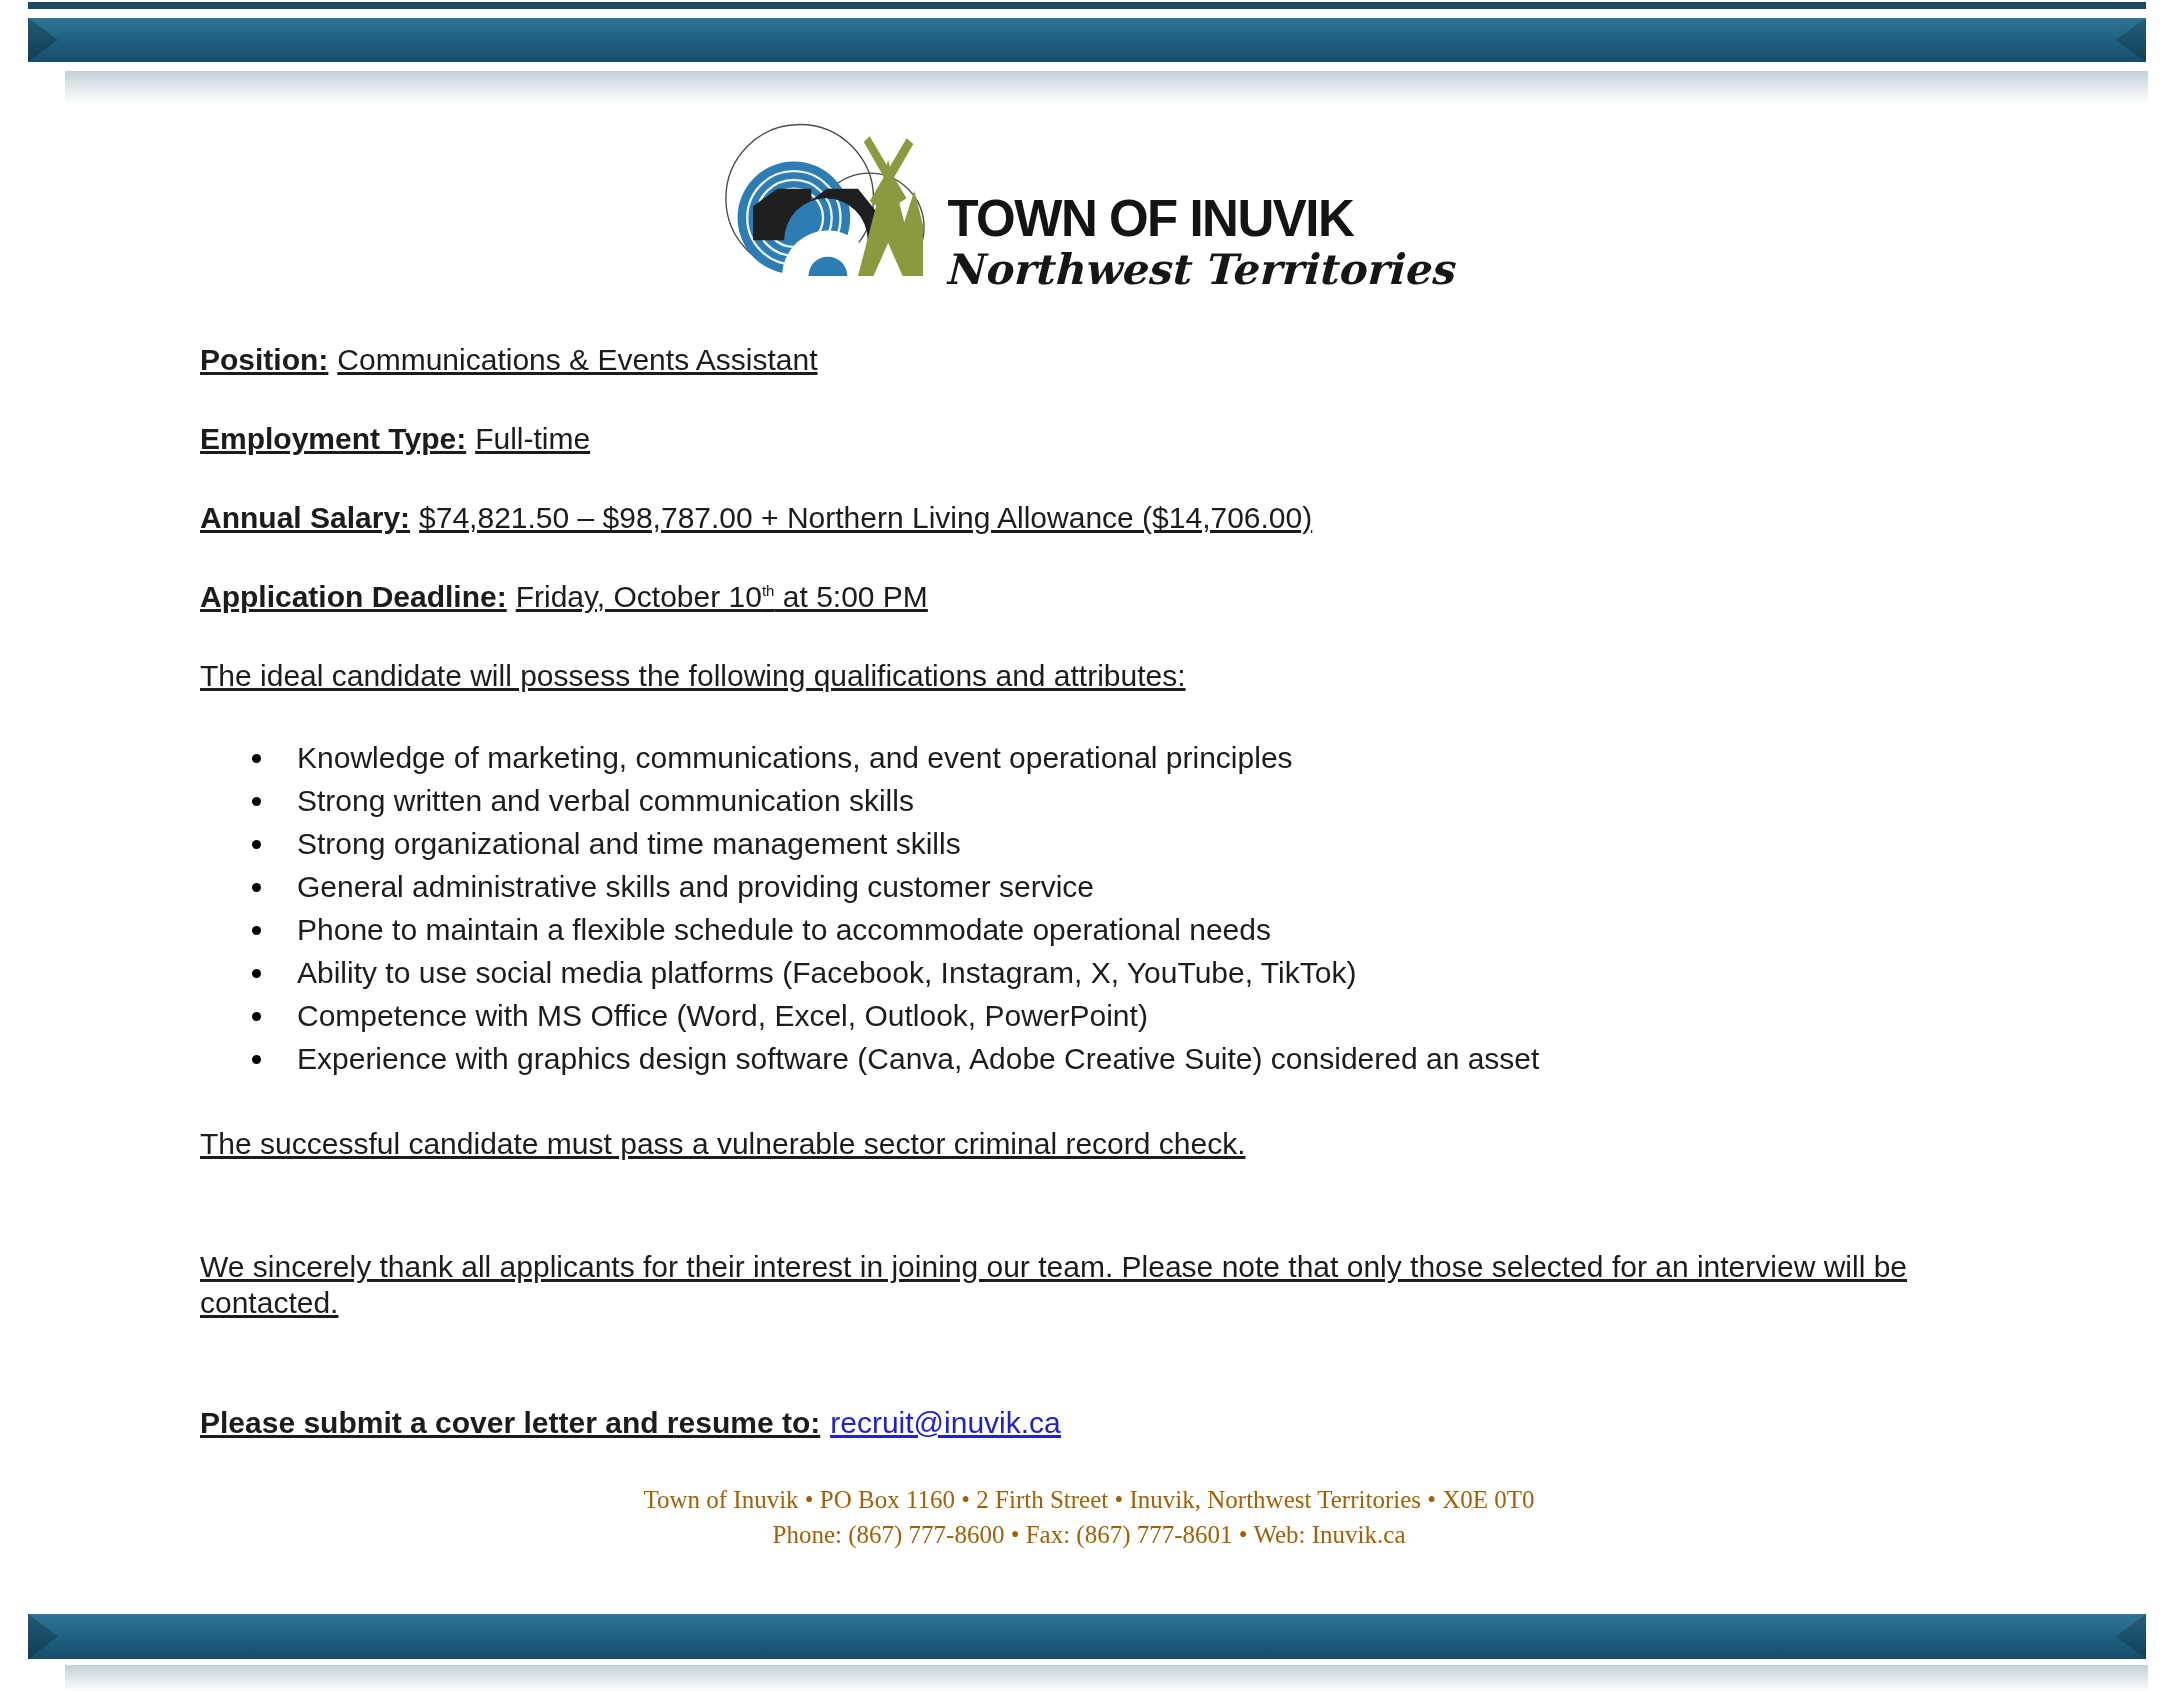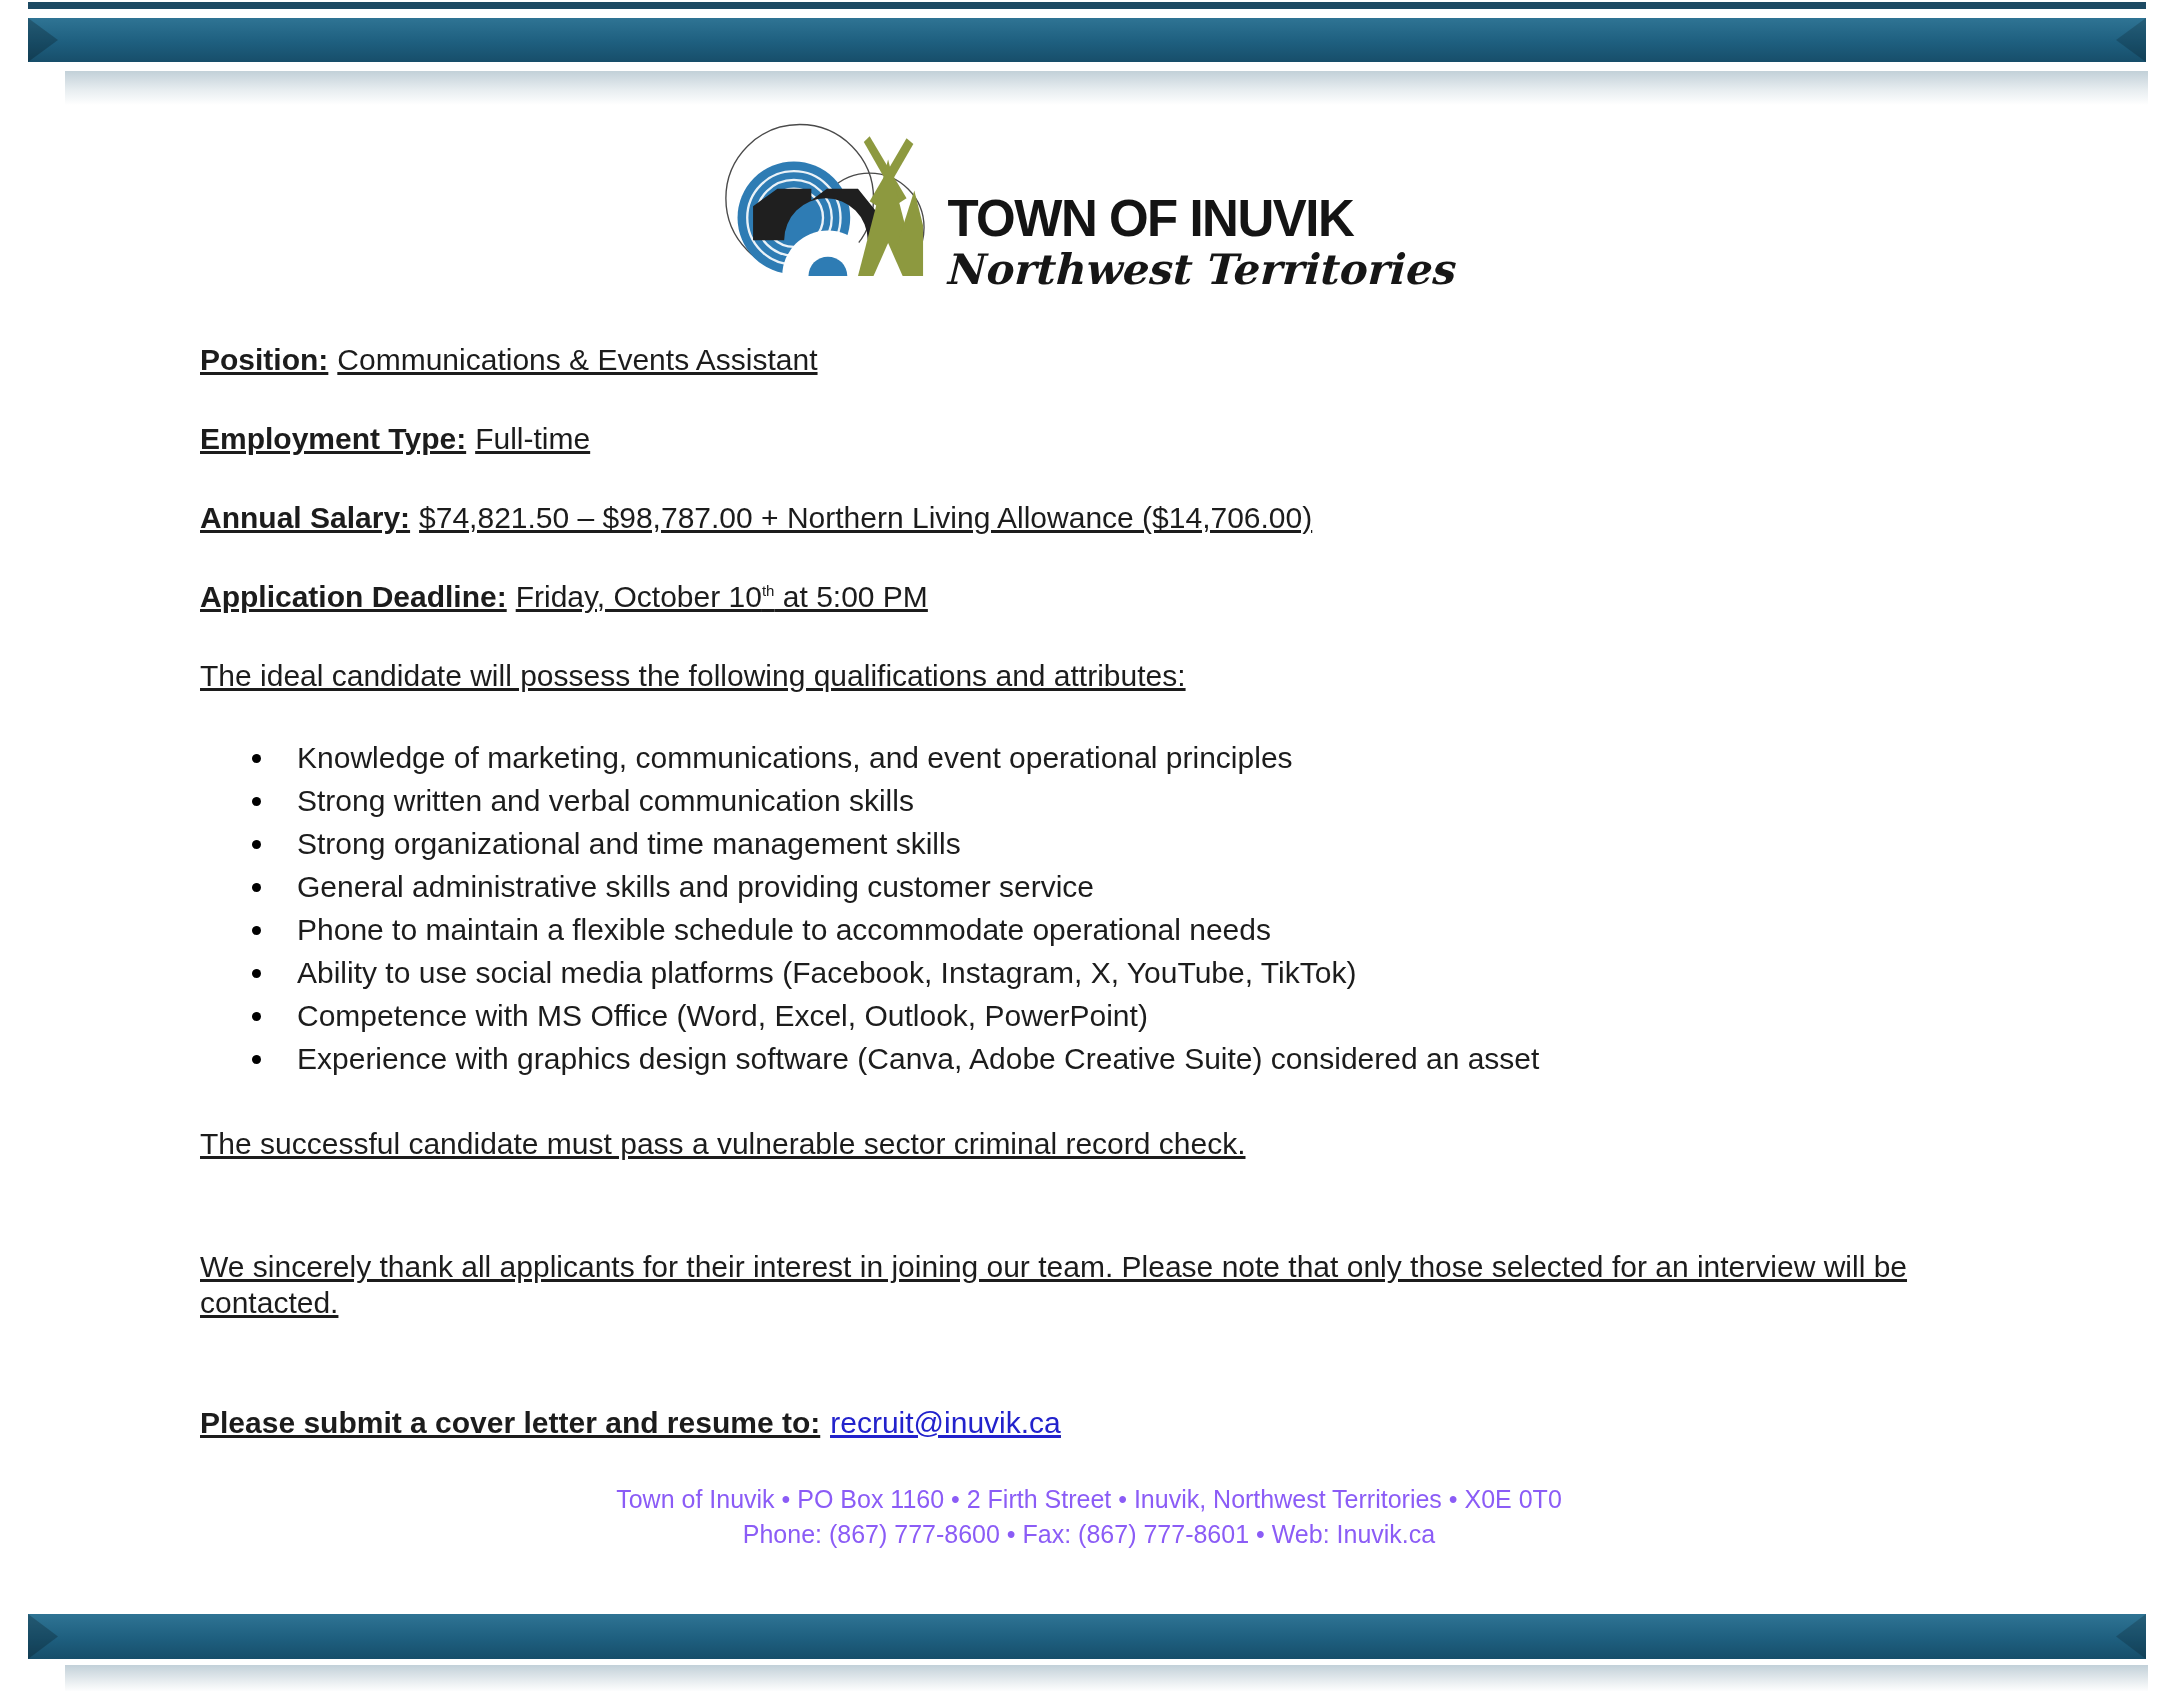--- a/index.html
+++ b/index.html
@@ -75,21 +75,21 @@
     content:"";position:absolute;left:52px;top:18px;
     width:9px;height:9px;border-radius:50%;background:#000;
   }
   p.check{margin-top:45px;margin-bottom:0;}
   p.thanks{margin-top:86px;margin-bottom:0;line-height:36px;width:1713px;}
   p.submit{margin-top:83px;margin-bottom:0;font-weight:bold;}
   a.email-link{color:#2222cc;text-decoration:underline;font-weight:normal;margin-left:10px;}
   
   .footer{
     position:absolute;top:1482px;left:0;right:0;
-    text-align:center;color:#8b5cf6;font-size:25px;line-height:35px;
+    text-align:center;color:#a16207;font-size:25px;line-height:35px;font-family:Liberation Serif, serif;
   }
 </style>
 </head>
 <body>
 
 <div class="page">
 
   <div class="top-strip"></div>
   <div class="bar top-bar"></div>
   <div class="reflection top-reflection"></div>

